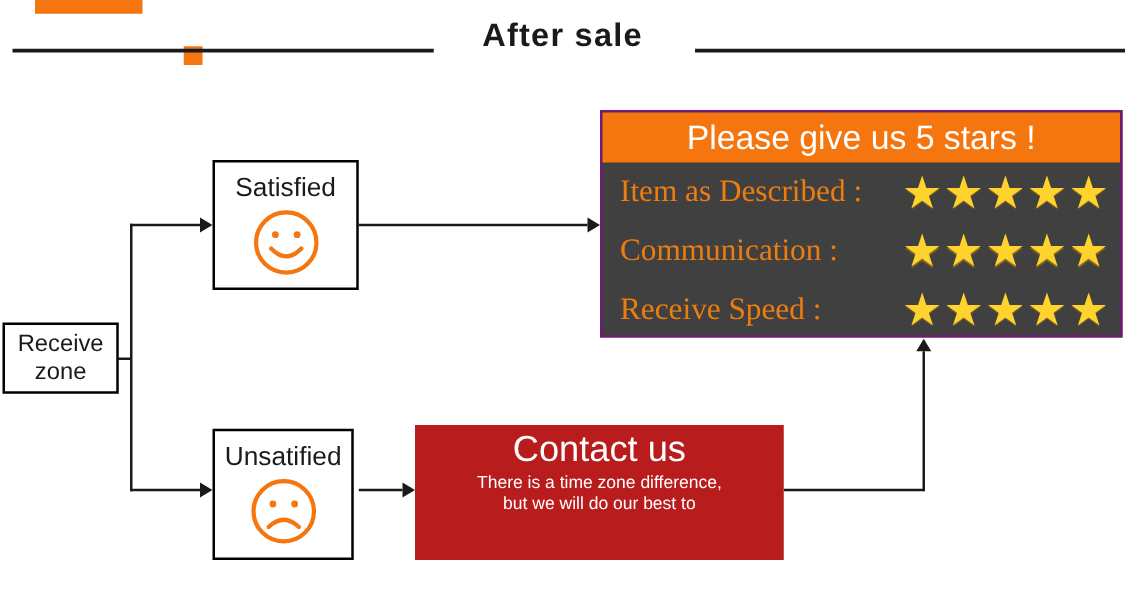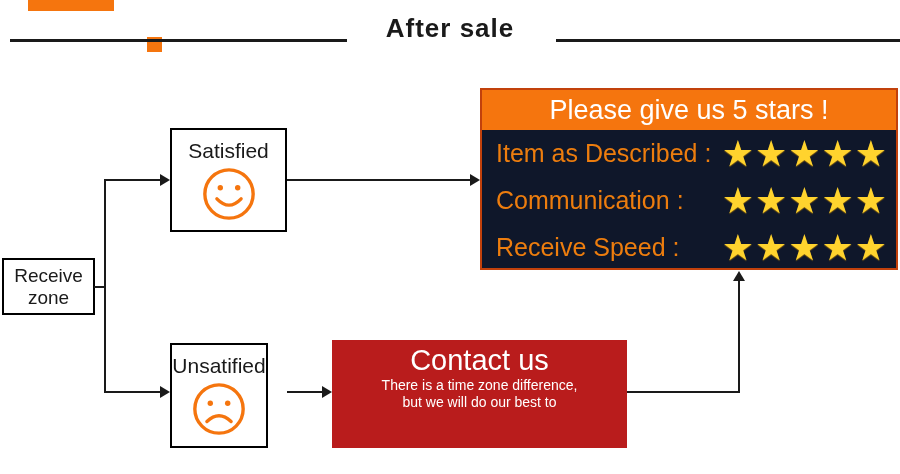--- a/index.html
+++ b/index.html
@@ -16,41 +16,41 @@
   .rule-left  { left:10px;  width:337px; }
   .rule-right { left:556px; width:344px; }
   .page-title { position:absolute; left:0; top:13px; width:900px; text-align:center;
                 font-size:26px; font-weight:600; color:#1a1a1a; letter-spacing:1px; }
 
   
   .node { position:absolute; background:#fff; border:2px solid #000; text-align:center; color:#1a1a1a; }
   .node-receive { left:2px; top:258px; width:93px; height:57px; font-size:19px;
                   display:flex; flex-direction:column; justify-content:center; line-height:1.12; }
   .node-satisfied   { left:170px; top:128px; width:117px; height:104px; }
-  .node-unsatisfied { left:170px; top:343px; width:98px; height:105px; }
+  .node-unsatisfied { left:170px; top:343px; width:113px; height:105px; }
   .node-label { display:block; font-size:21px; margin-top:9px; }
   .face { display:block; margin:2px auto 0; }
 
   
   .cline { position:absolute; background:#1a1a1a; }
   .arr-right { position:absolute; width:0; height:0;
                border-top:6px solid transparent; border-bottom:6px solid transparent;
                border-left:10px solid #1a1a1a; }
   .arr-up { position:absolute; width:0; height:0;
             border-left:6px solid transparent; border-right:6px solid transparent;
             border-bottom:10px solid #1a1a1a; }
 
   
   .stars-panel { position:absolute; left:480px; top:88px; width:418px; height:182px;
-                 background:#0f172a; border:2px solid #c2410c; }
+                 background:#404040; border:2px solid #701a75; }
   .stars-header { height:40px; background:#F5750E; color:#fff; font-size:27px;
                   display:flex; align-items:center; justify-content:center; }
   .stars-row { height:47px; display:flex; align-items:center; justify-content:space-between;
                padding:0 8px 0 14px; }
-  .stars-row-label { font-family:Liberation Sans, sans-serif; font-size:25px; color:#ED7D0E; }
+  .stars-row-label { font-family:Liberation Serif, serif; font-size:25px; color:#ED7D0E; }
   .stars-glyphs { font-size:36px; line-height:1; color:#FFD32E; letter-spacing:1px;
                   text-shadow:0 1px 1px rgba(201,141,0,0.65); white-space:nowrap; }
 
   
   .contact-box { position:absolute; left:332px; top:340px; width:295px; height:108px;
                  background:#b91c1c; color:#fff; text-align:center; padding-top:4px; }
   .contact-title { font-size:29px; line-height:1.15; }
   .contact-line { font-size:14px; line-height:1.22; }
 </style>
 </head>

